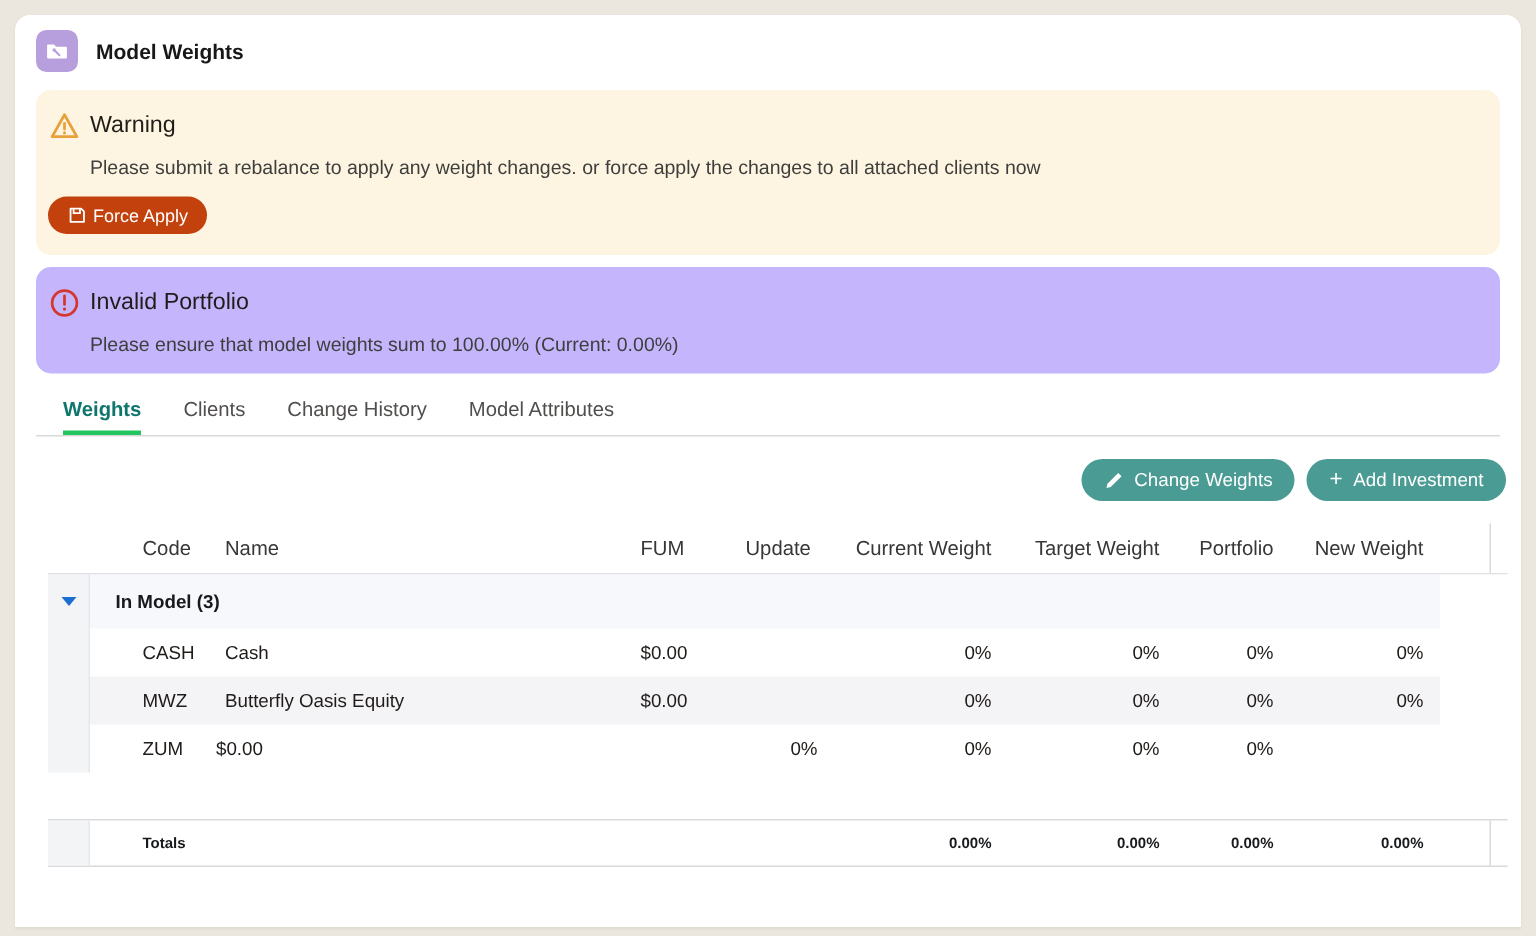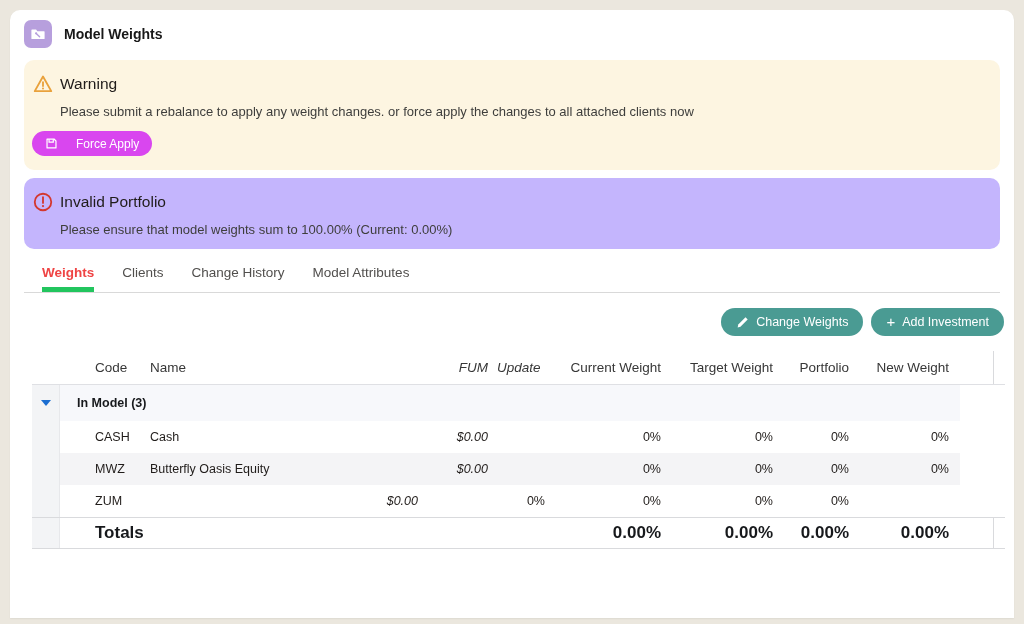--- a/index.html
+++ b/index.html
@@ -37,35 +37,35 @@
   .banner { margin: 0 14px 8px; border-radius: 10px; padding: 13px 14px 12px 8px; }
   .banner.warning { background: #fdf5e1; margin-top: 2px; }
   .banner.error   { background: #c4b5fd; }
   .banner-head { display: flex; align-items: center; gap: 6px; }
   .banner-head .bicon { width: 22px; height: 22px; flex: 0 0 auto; display:flex; align-items:center; justify-content:center; }
   .banner-title { font-size: 15.5px; color: #201c1a; font-weight: 400; }
   .banner-body { margin: 9px 0 0 28px; font-size: 13px; color: #3e3e3c; }
   .force-apply-btn {
     margin: 12px 0 2px 0;
     height: 25px; border: none; border-radius: 13px;
-    background: #d946ef; color: #fff;
+    background: #c2410c; color: #fff;
     font-family: inherit; font-size: 12px; font-weight: 500;
-    display: flex; align-items: center; gap: 18px;
+    display: flex; align-items: center; gap: 4px;
     padding: 0 13px; cursor: pointer;
   }
 
   
   .tabs {
     margin: 16px 14px 0;
     padding-left: 18px;
     display: flex; gap: 28px;
     border-bottom: 1px solid #d9d9d9;
   }
   .tab { font-size: 13.5px; color: #514f4d; padding-bottom: 10px; cursor: pointer; white-space: nowrap; }
-  .tab.active { font-weight: 700; color: #ef4444; padding-bottom: 7px; border-bottom: 5px solid #22c55e; }
+  .tab.active { font-weight: 700; color: #0f766e; padding-bottom: 7px; border-bottom: 3px solid #22c55e; }
 
   
   .actions { display: flex; justify-content: flex-end; gap: 8px; margin: 15px 10px 0; }
   .btn-teal {
     height: 28px; border: none; border-radius: 14px;
     background: #4a9b93; color: #fff;
     font-family: inherit; font-size: 12.5px; font-weight: 500;
     display: flex; align-items: center; gap: 7px;
     padding: 0 15px; cursor: pointer;
   }
@@ -75,43 +75,43 @@
   .wtable { margin: 15px 9px 0 22px; }
   .trow {
     display: grid;
     grid-template-columns: 28px 28px 56px 1fr 70px 48px 116px 112px 76px 100px 44px 12px;
     align-items: center;
   }
   .thead { height: 34px; border-bottom: 1px solid #dfe0e4; font-size: 13.5px; color: #373737; }
   .thead .pin, .totals-row .pin { border-left: 1px solid #d9dadd; height: 100%; }
   .hc-code, .c-code { padding-left: 7px; }
   .hc-name, .c-name { padding-left: 6px; overflow: hidden; white-space: nowrap; text-overflow: ellipsis; }
-  .num-r { text-align: right; padding-right: 9px; font-style: italic; }
+  .num-r { padding-right: 9px; }
   .pct { text-align: right; }
 
   .gut { background: #f3f4f6; border-right: 1px solid #e7e8eb; height: 100%;
          display: flex; align-items: center; justify-content: center; }
   .group-row {
     height: 36px; font-size: 12.5px; font-weight: 700; color: #17191c;
     background: linear-gradient(to right, #f7f8fb 0, #f7f8fb calc(100% - 45px), #ffffff calc(100% - 45px));
   }
   .group-label { grid-column: 2 / 11; padding-left: 17px; }
   .tri-down {
     width: 0; height: 0; cursor: pointer;
     border-left: 5px solid transparent; border-right: 5px solid transparent;
     border-top: 6px solid #1b6ed1;
   }
   .drow { height: 32px; font-size: 12.5px; color: #201c1a; }
   .drow.stripe {
     background: linear-gradient(to right, #f4f4f6 0, #f4f4f6 calc(100% - 45px), #ffffff calc(100% - 45px));
   }
   .sq { width: 11px; height: 11px; border-radius: 2px; background: #7fb7e1; margin-left: 8px; }
   .totals-row {
-    height: 32px; font-size: 17px; font-weight: 700; color: #17191c;
-    border-top: 1px solid #d9dadd; border-bottom: 1px solid #d9dadd;
+    height: 32px; font-size: 10px; font-weight: 700; color: #17191c;
+    border-top: 1px solid #d9dadd; border-bottom: 1px solid #d9dadd; margin-top: 31px;
   }
 </style>
 </head>
 <body>
 
 <div class="card">
 
   <div class="card-header">
     <span class="app-icon">
       <svg width="16" height="16" viewBox="0 0 16 16">

